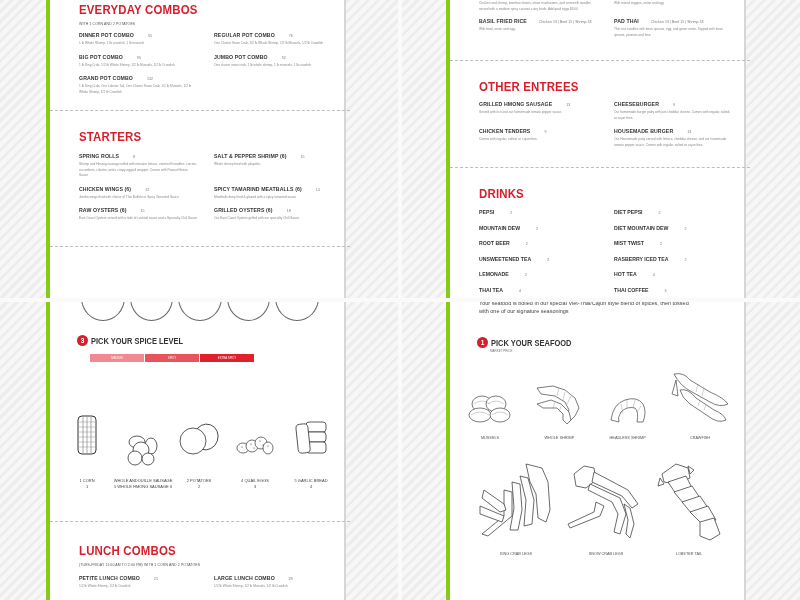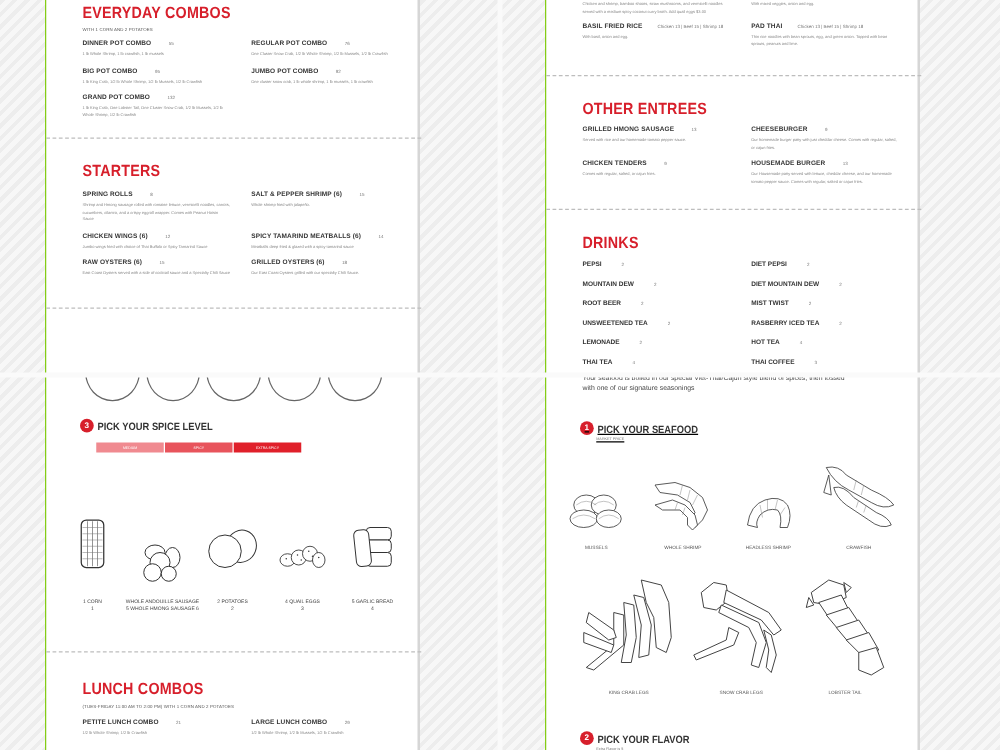--- a/index.html
+++ b/index.html
@@ -10,23 +10,23 @@
     position: relative;
   }
   .quad { position: absolute; width: 400px; height: 300px; overflow: hidden; }
   .quad-tl { left: 0; top: 0; }
   .quad-tr { left: 400px; top: 0; }
   .quad-bl { left: 0; top: 300px; }
   .quad-br { left: 400px; top: 300px; }
   .gap-v { position: absolute; left: 398px; top: 0; width: 4px; height: 600px; background: #fafafa; }
   .gap-h { position: absolute; left: 0; top: 298px; width: 800px; height: 4px; background: #fafafa; }
   .card {
-    position: absolute; left: 36px; top: 0; width: 300px; height: 300px;
+    position: absolute; left: 46px; top: 0; width: 300px; height: 300px;
     background: #fff;
-    border-left: 1px solid #84cc16; border-right: 2px solid #d6d6d6;
+    border-left: 4px solid #84cc16; border-right: 2px solid #d6d6d6;
   }
   .section { position: absolute; left: 0; width: 300px; padding: 0 29px; }
   .divider { position: absolute; left: 0; width: 300px; border-top: 1px dashed #bdbdbd; }
   .sec-title {
     color: #d71f2b; font-weight: bold; font-size: 13px; letter-spacing: 0.2px;
     font-family: "Liberation Sans Narrow", "Liberation Sans", sans-serif;
     transform: scaleX(0.88); transform-origin: left;
     white-space: nowrap;
   }
   .sec-sub { font-size: 3.5px; color: #555; margin-top: 5px; letter-spacing: 0.1px; }
@@ -404,21 +404,21 @@
     </div>
   </div>
 </div>
 
 <div class="quad quad-br">
   <div class="card">
     <div class="section" style="top:0px;">
       <div class="intro">Your seafood is boiled in our special Viet-Thai/Cajun style blend of spices, then tossed with one of our signature seasonings</div>
     </div>
 
-    <div class="section" style="top:37px; padding-left:27px;text-decoration:underline;">
+    <div class="section" style="top:37px; padding-left:27px;">
       <div class="step">
         <div class="step-badge">1</div>
         <div class="step-title">PICK YOUR SEAFOOD</div>
       </div>
       <div class="step-note">MARKET PRICE</div>
     </div>
 
     <div class="section" style="top:70px; padding:0 20px 0 18px;">
       <div class="seafood-grid">
         <div class="seafood">
@@ -525,24 +525,17 @@
                 <path d="M44 60 L58 56 L64 72 L54 78 L44 74 Z"></path>
                 <path d="M32 4 L38 8 L34 12 Z"></path>
                 <path d="M4 16 L2 24 L8 22 Z"></path>
               </g>
             </svg>
           <div class="seafood-label">LOBSTER TAIL</div>
         </div>
       </div>
     </div>
 
-    <div class="section" style="top:285px; padding-left:27px;">
-      <div class="step">
-        <div class="step-badge">2</div>
-        <div class="step-title">PICK YOUR FLAVOR</div>
-      </div>
-      <div class="step-note">Extra Flavor is 5</div>
-    </div>
   </div>
 </div>
 
 <div class="gap-v"></div>
 <div class="gap-h"></div>
 
 </body></html>

